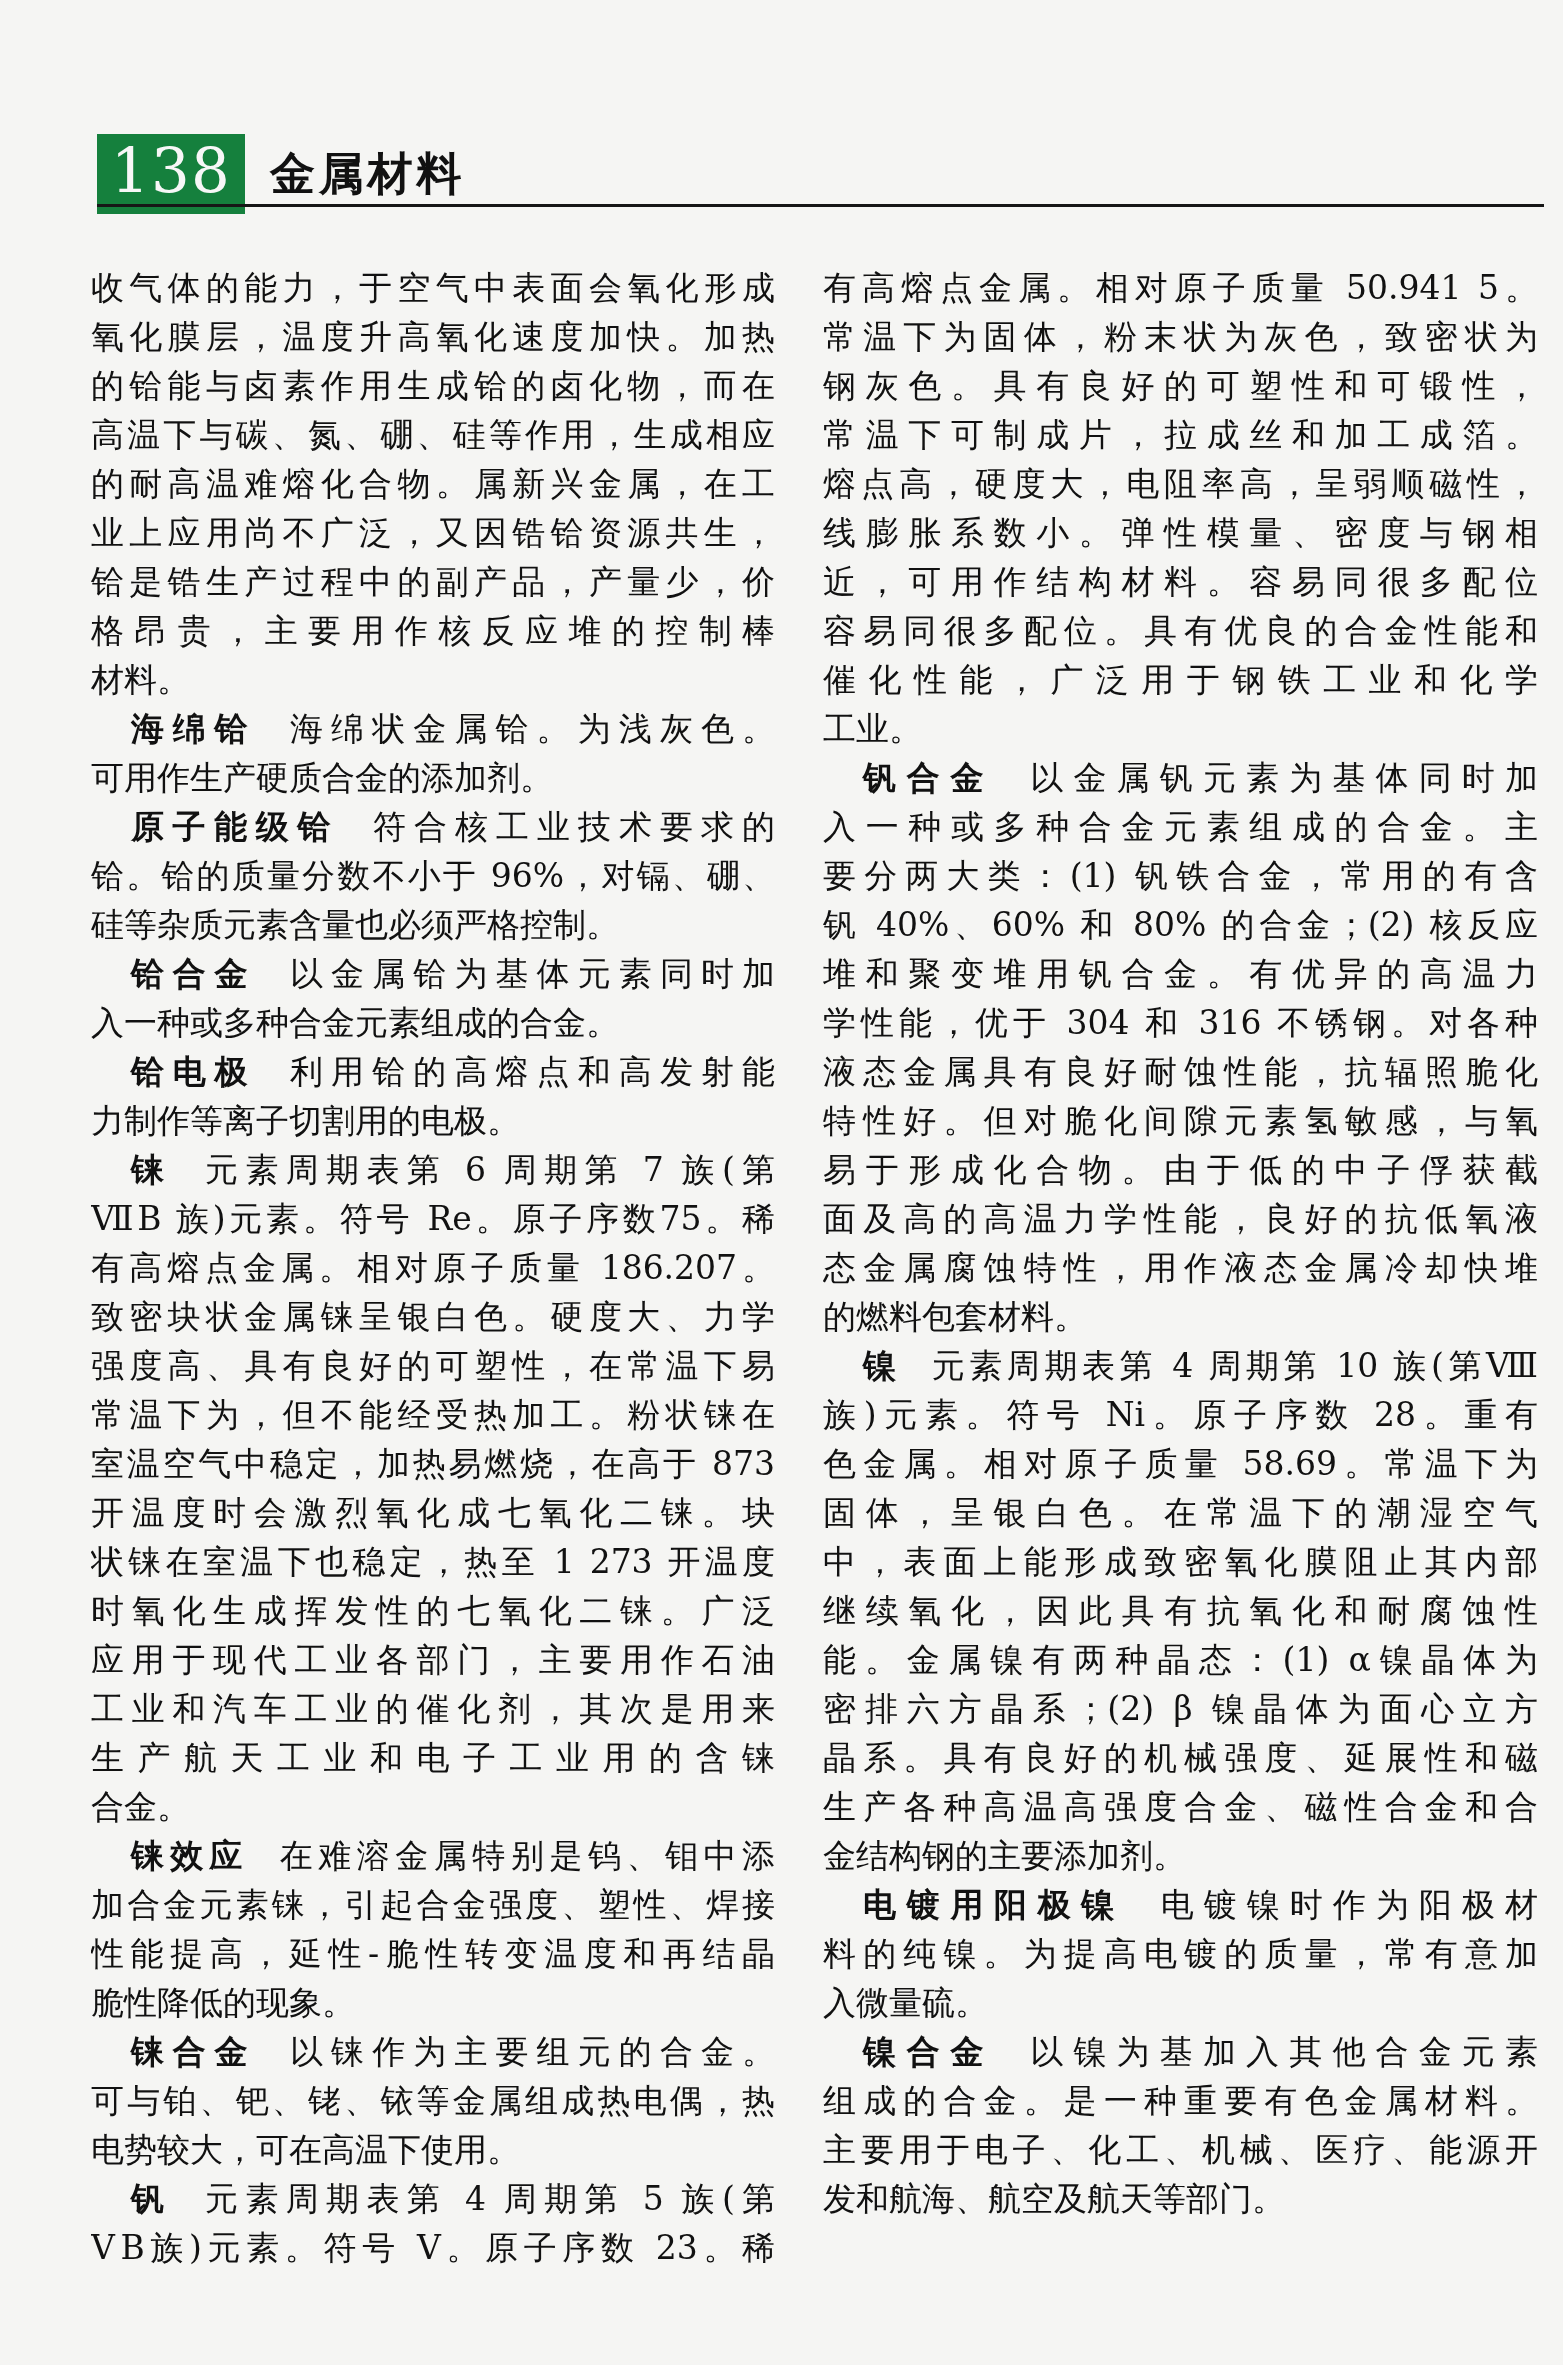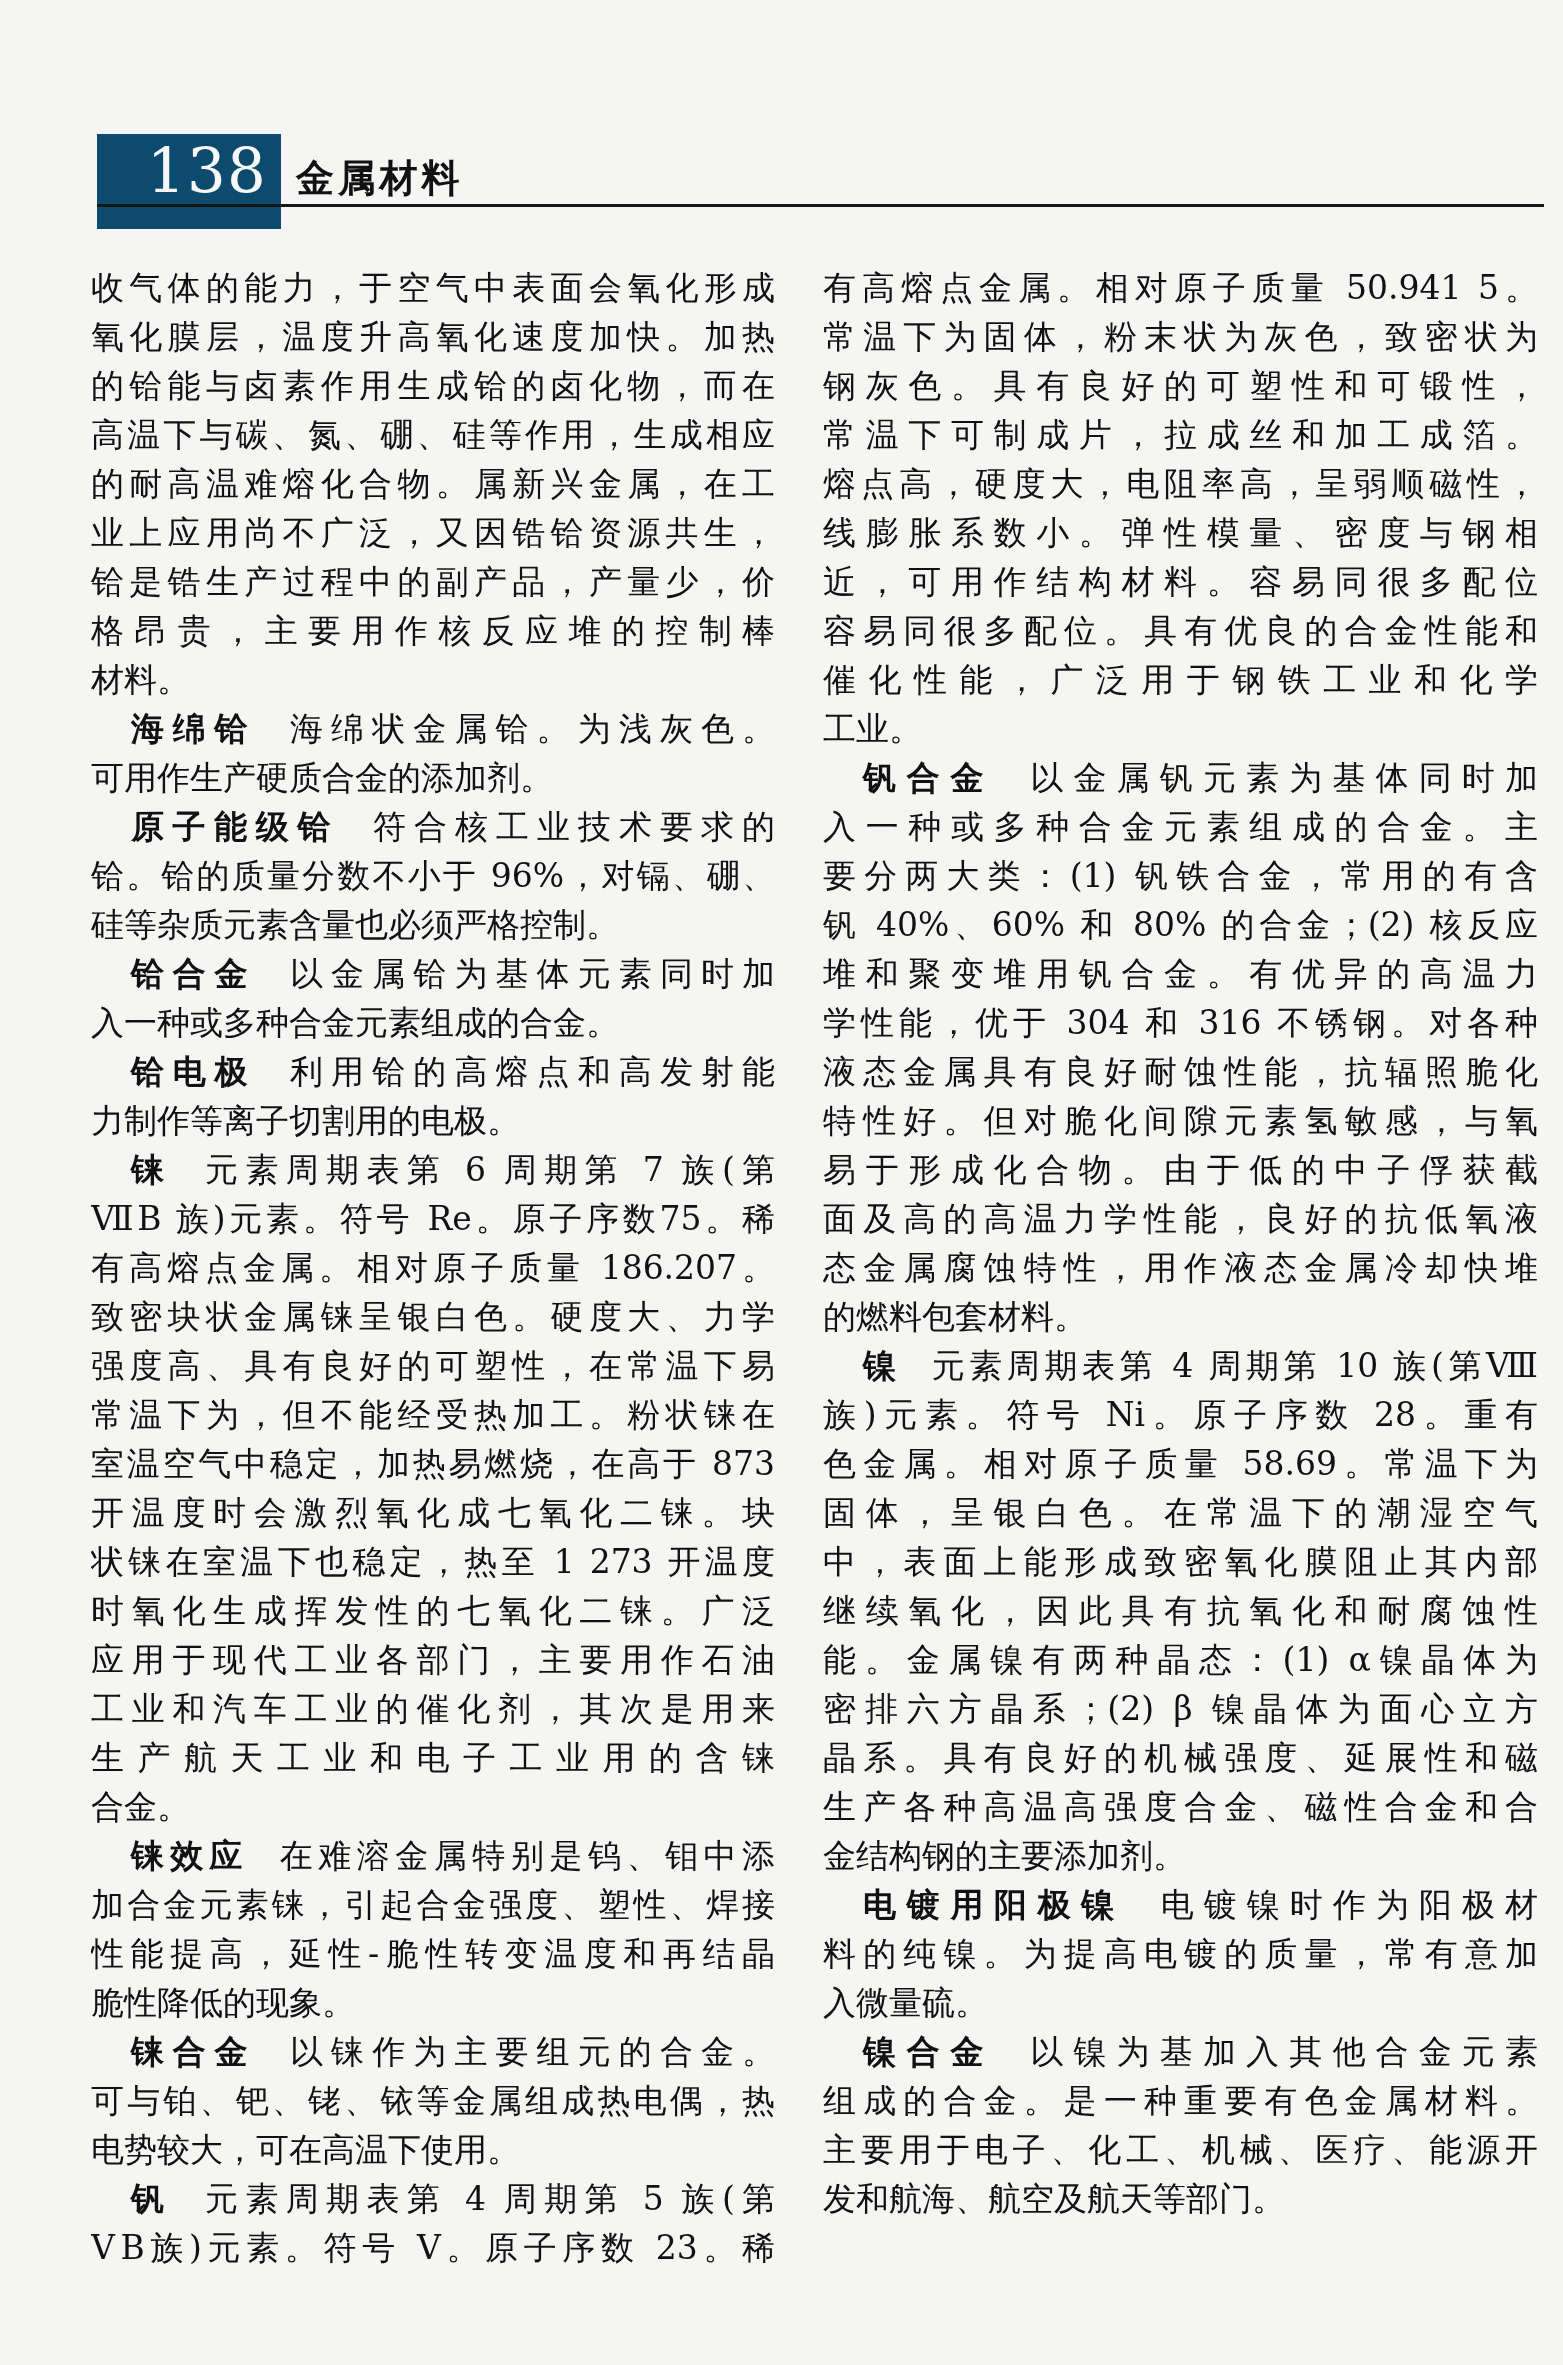--- a/index.html
+++ b/index.html
@@ -18,40 +18,39 @@
   .page {
     position: absolute;
     inset: 0;
   }
   
   .page-number-box {
     position: absolute;
     left: 97px;
     top: 134px;
     width: 148px;
-    height: 95px;
-    background: #0c4a6e;
+    height: 80px;
+    background: #15803d;
     text-align: center;
-    padding-left: 36px;
   }
   .page-number-box .num {
     color: #f7f7f7;
     font-size: 61px;
     line-height: 74px;
     font-family: "DejaVu Serif", serif;
     letter-spacing: 1.3px;
   }
   .section-title {
     position: absolute;
-    left: 296px;
+    left: 270px;
     top: 151px;
-    font-size: 38px;
+    font-size: 45px;
     line-height: 54px;
     font-weight: bold;
-    font-family: Liberation Serif, serif;
+    font-family: Liberation Mono, monospace;
     letter-spacing: 3.8px;
   }
   .header-rule {
     position: absolute;
     left: 97px;
     top: 204px;
     width: 1447px;
     height: 3.1px;
     background: #161616;
   }

